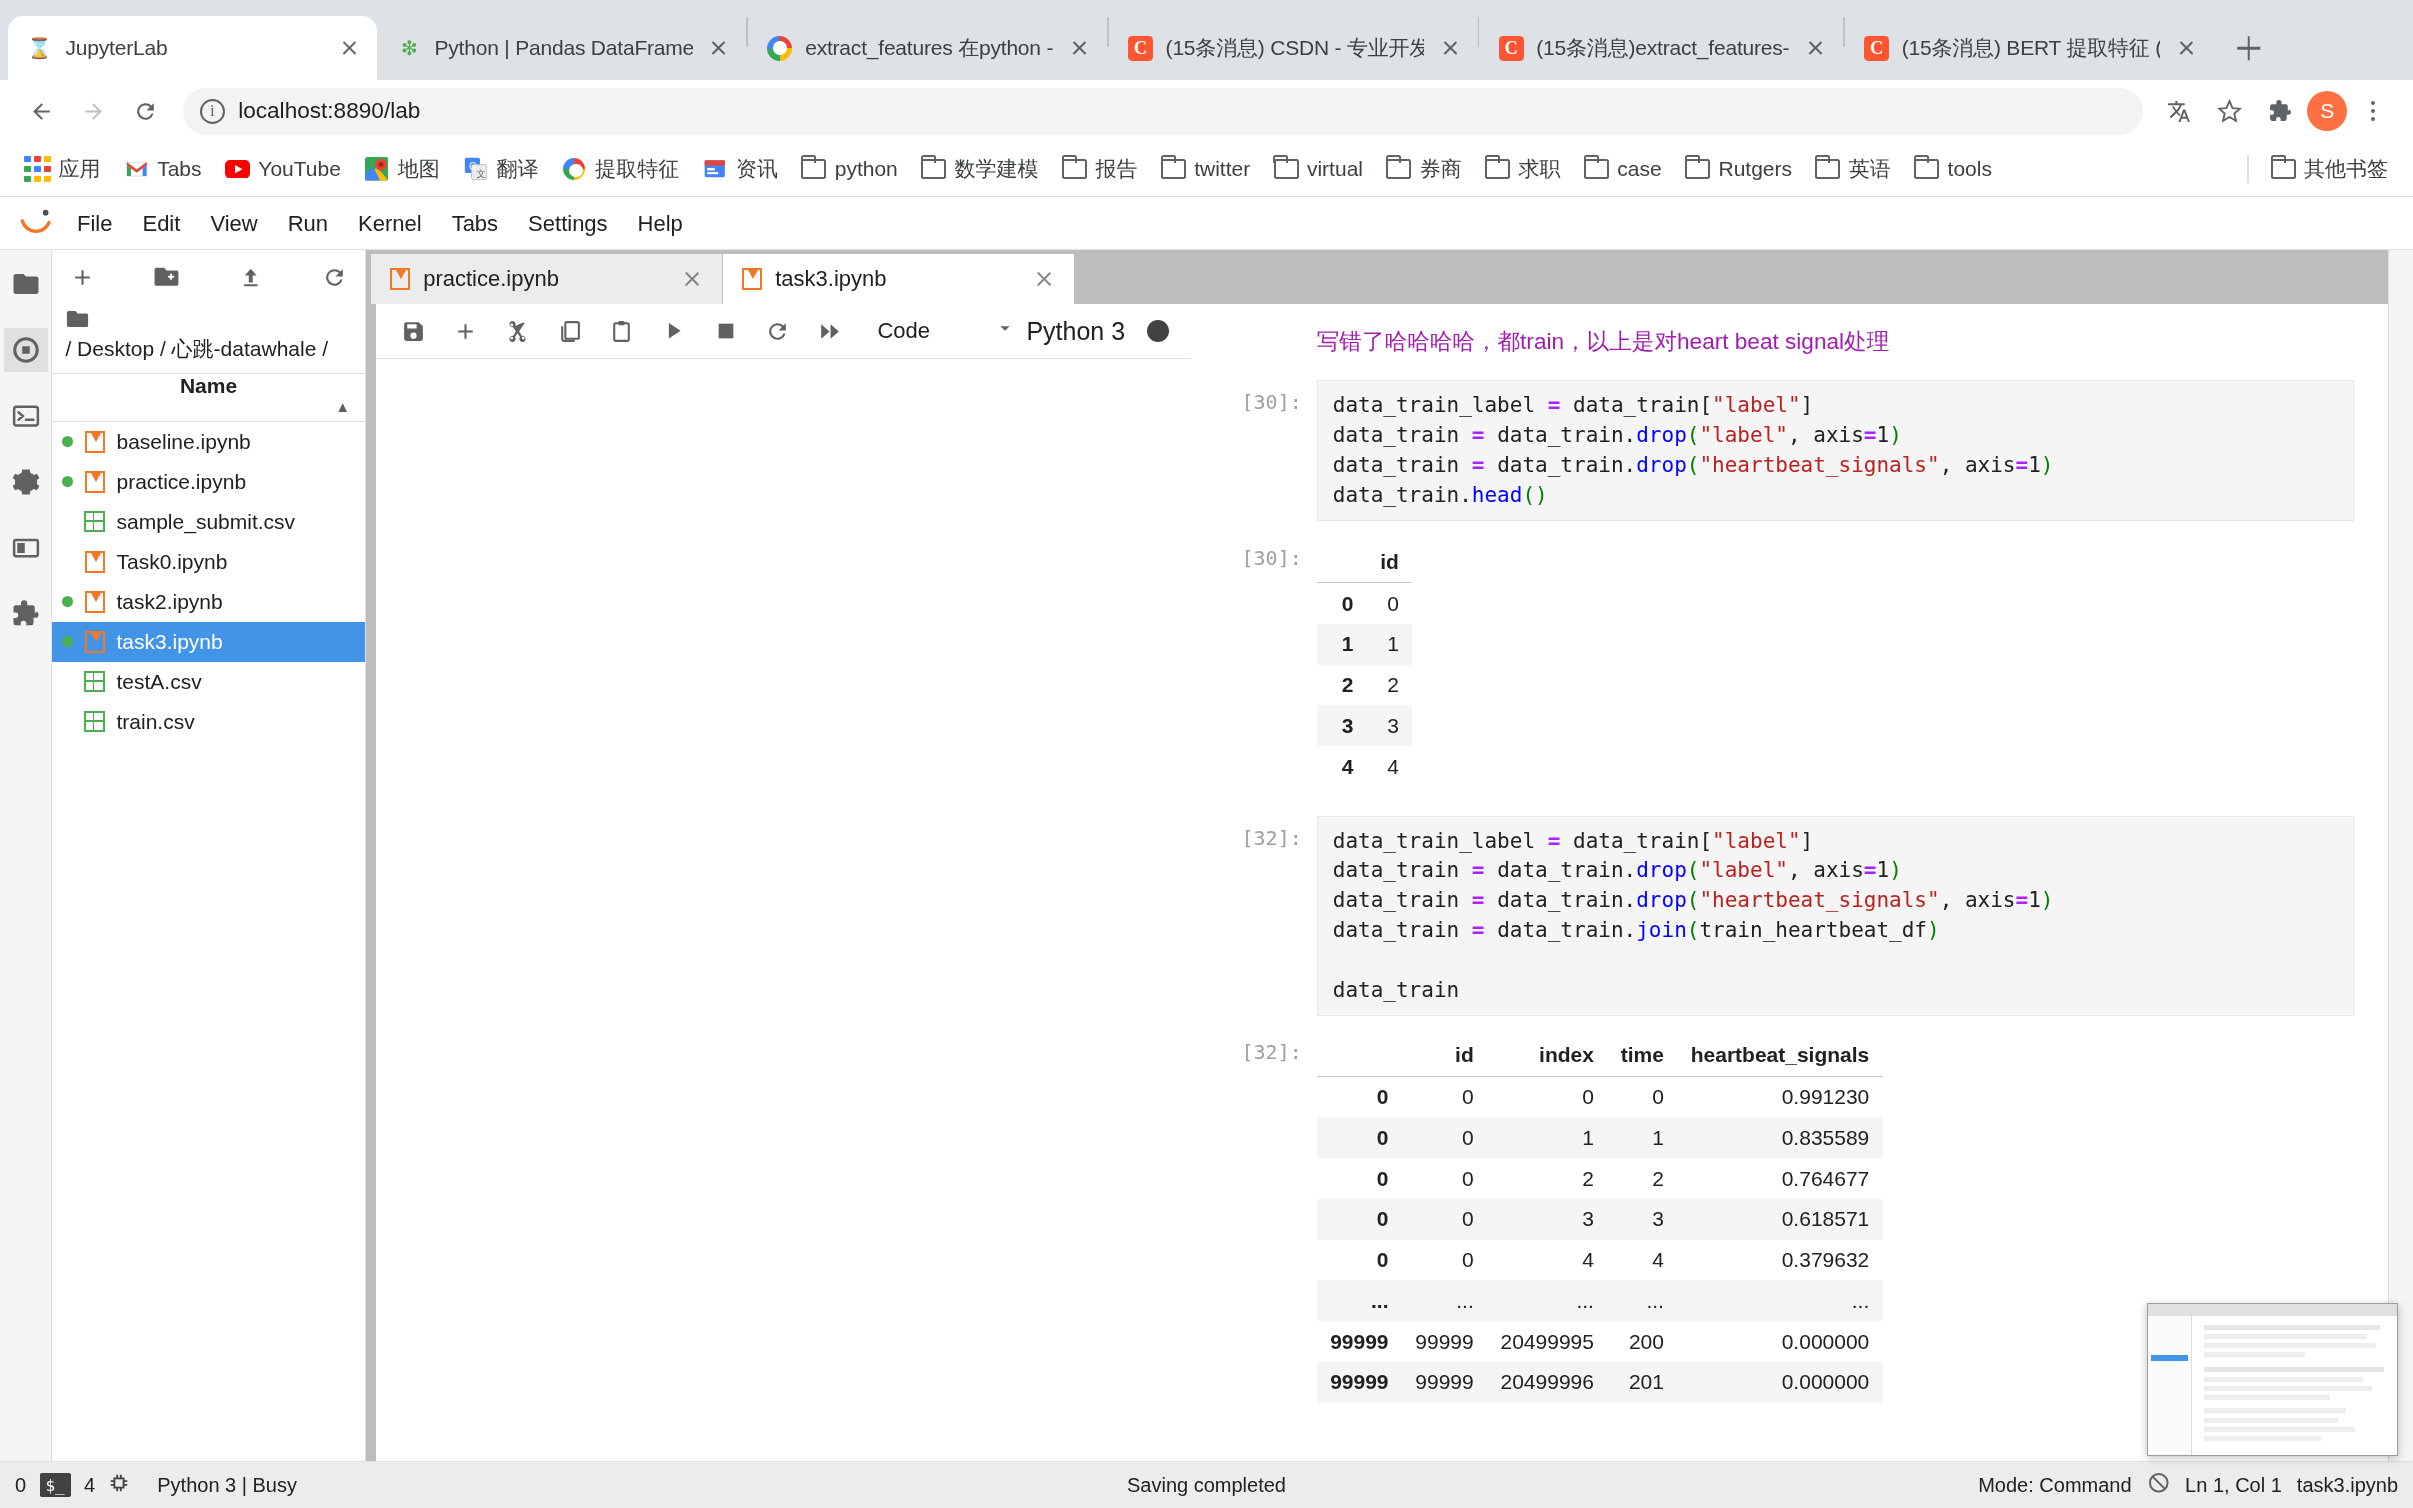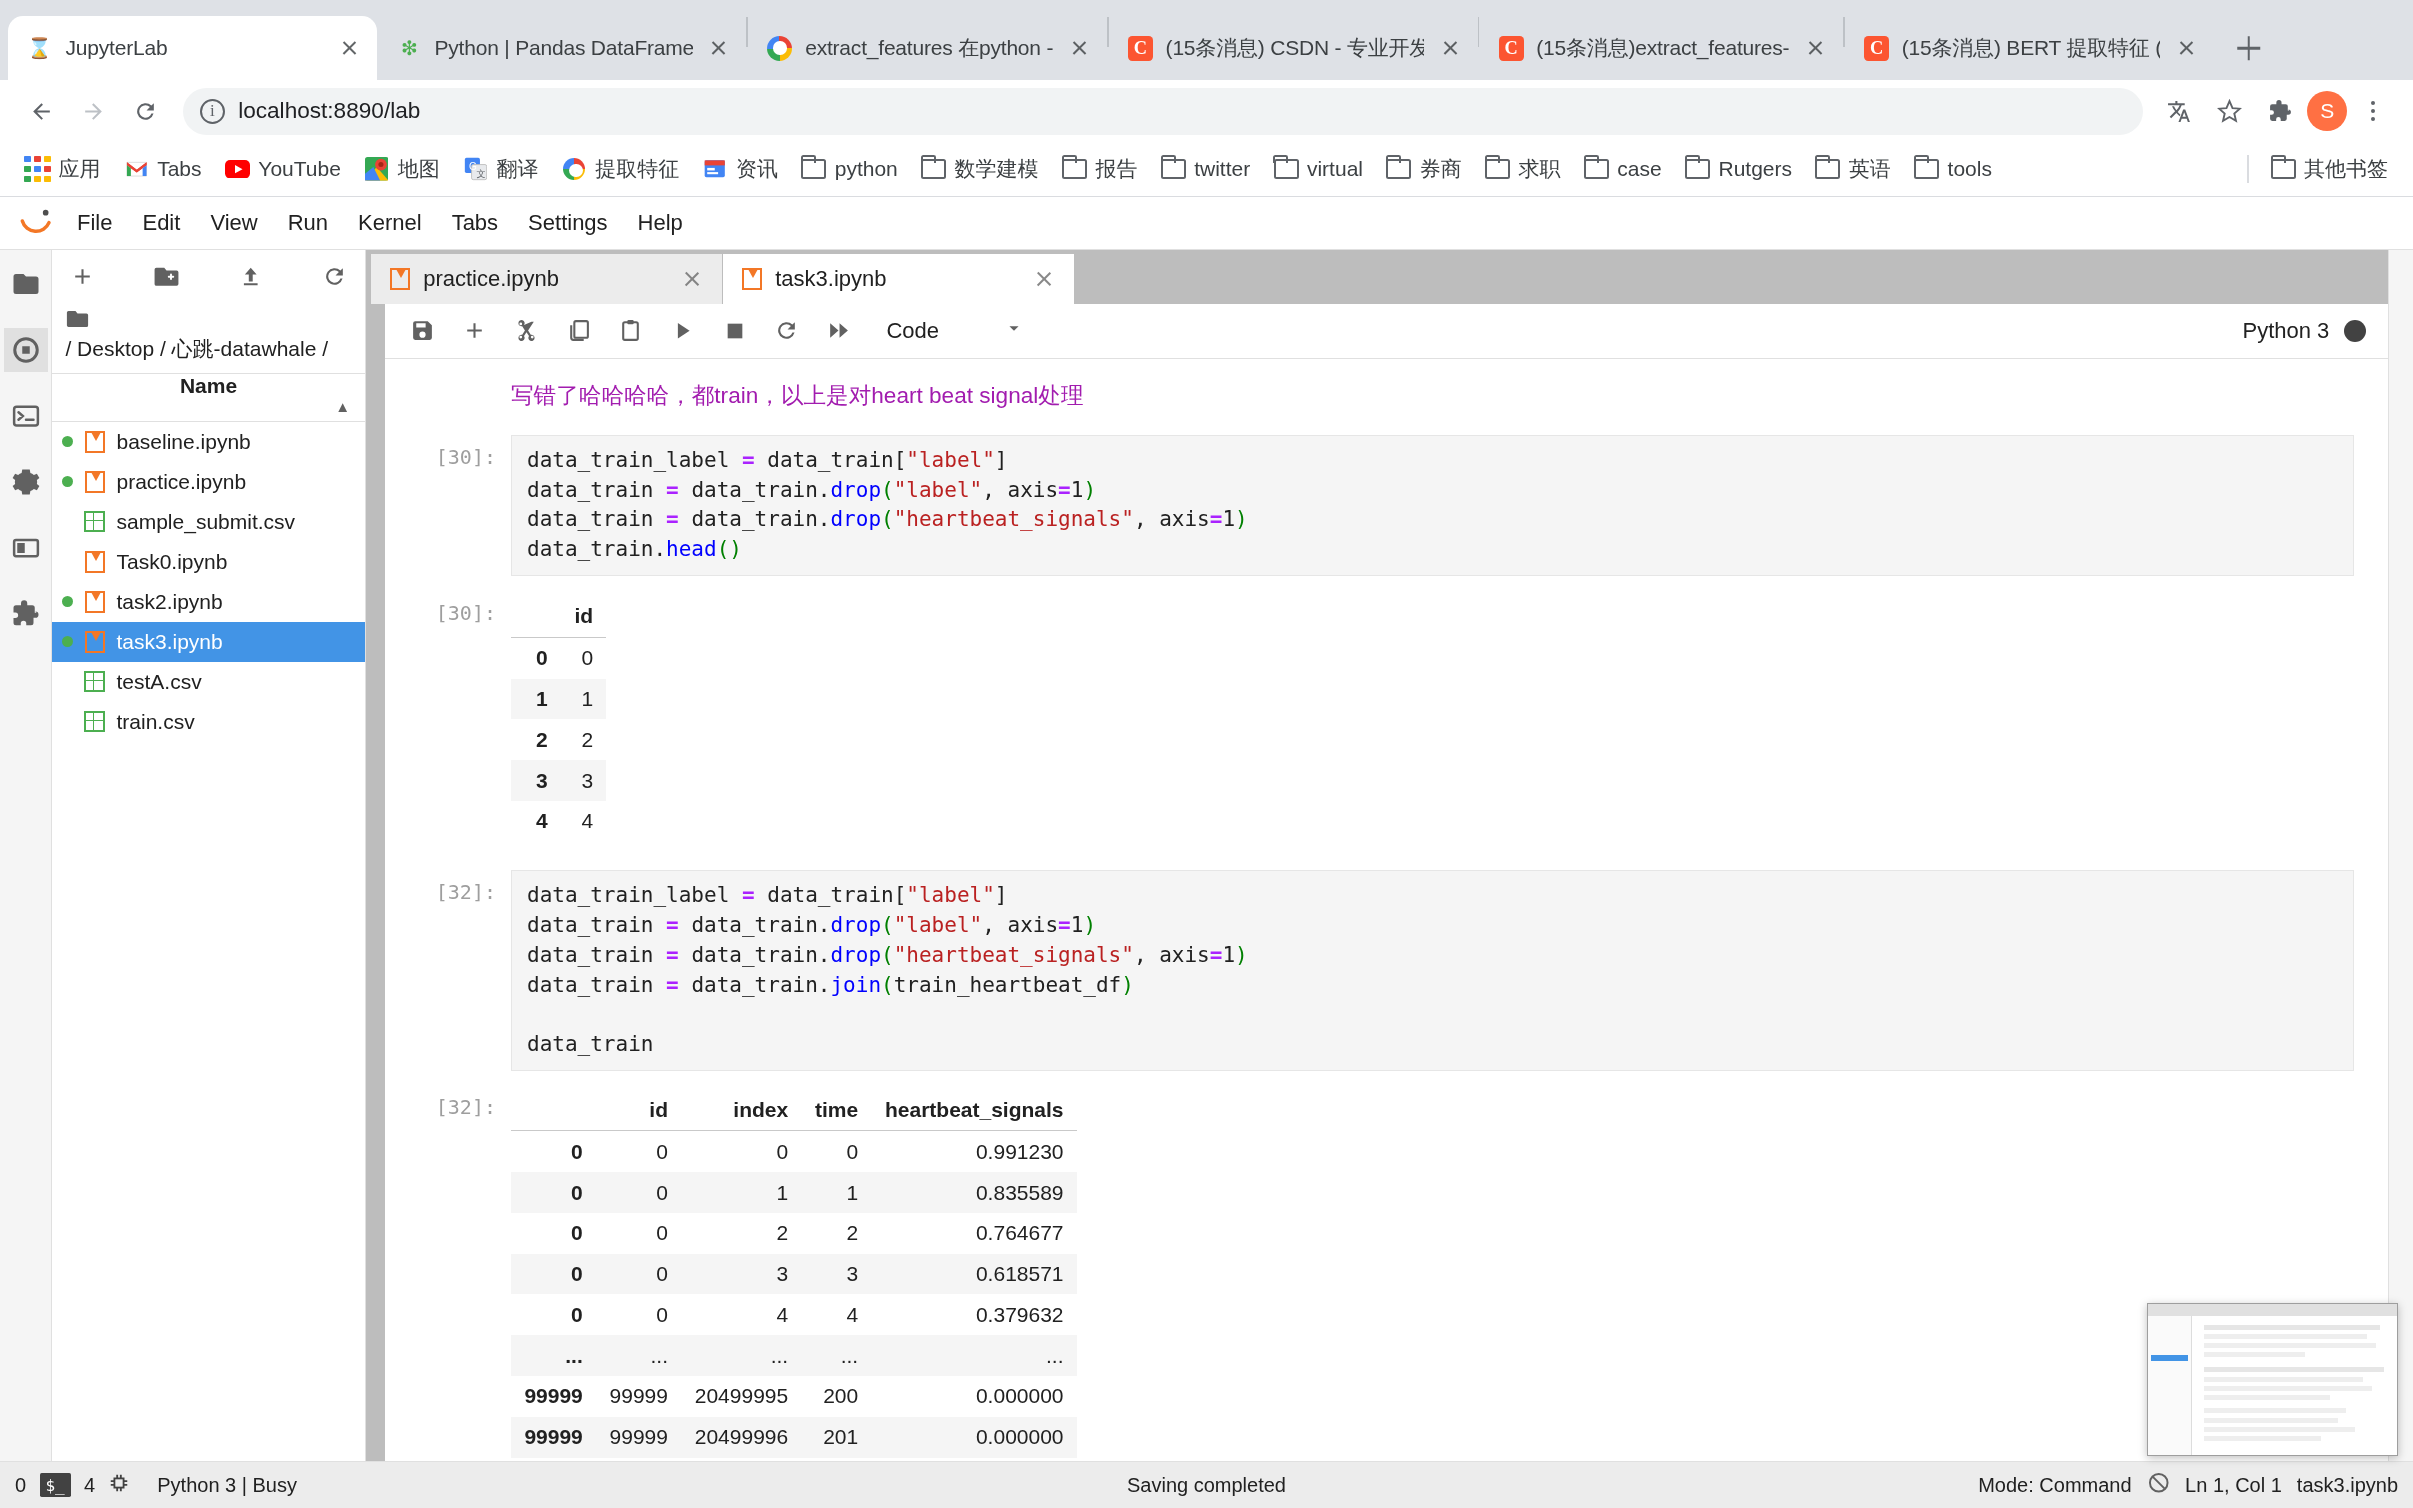--- a/index.html
+++ b/index.html
@@ -146,30 +146,30 @@
     height:50px; min-width:352px; display:flex; align-items:center; gap:11.7px; padding:0 17px;
     background:#ececec; font-size:22px; color:#212121; border-right:0.8px solid #bdbdbd;
   }
   .doctab.active { background:#fff; }
   .doctab .dt-close { margin-left:auto; width:25px; height:25px; position:relative; opacity:.75; }
   .doctab .dt-close::before, .doctab .dt-close::after{
     content:""; position:absolute; left:3.4px; top:11.7px; width:18.4px; height:2.2px; background:#616161;
   }
   .doctab .dt-close::before{ transform:rotate(45deg);} .doctab .dt-close::after{ transform:rotate(-45deg);}
 
-  .nb-wrap { flex:1 1 auto; background:#fff; display:flex; flex-direction:column; min-height:0; margin-left:19px; }
+  .nb-wrap { flex:1 1 auto; background:#fff; display:flex; min-height:0; margin-left:10px; }
   .nb-toolbar {
     height:55px; border-bottom:0.8px solid #e0e0e0; display:flex; align-items:center; gap:0; padding:0 11.7px;
   }
   .tb-btn { width:52px; height:45px; display:flex; align-items:center; justify-content:center; color:#616161; }
   .tb-select {
     margin-left:11.7px; width:159px; height:44px; display:flex; align-items:center; justify-content:space-between;
     padding:0 10px; font-size:22px; color:#212121;
   }
-  .kernel-status { margin-left:auto; display:flex; align-items:center; gap:15px; font-size:22px; color:#212121; padding-right:10px;}
+  .kernel-status { margin-left:auto; display:flex; align-items:center; gap:22px; font-size:25px; color:#212121; padding-right:10px;}
   .kernel-dot { width:22px; height:22px; border-radius:50%; background:#424242; }
 
   .nb-scroll { flex:1 1 auto; overflow:hidden; position:relative; background:#fff; padding-top:15px; }
   .cell { display:flex; margin: 0 0 5px 0; padding: 0 34px 0 0; }
   .prompt {
     width:126px; flex:0 0 126px; text-align:right; padding-right:15px; padding-top:10px;
     font-family:"DejaVu Sans Mono", monospace; font-size:20px; color:#9e9e9e;
   }
   .md-cell { padding: 6.7px 0 18.4px 0; font-size:22.6px; color:#a21caf; }
   .code-box {

